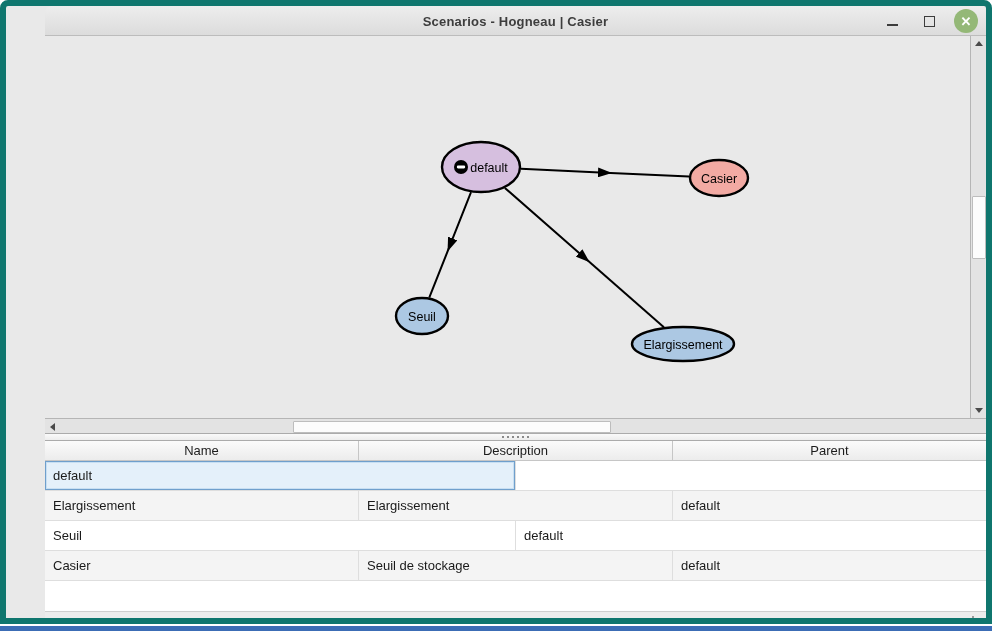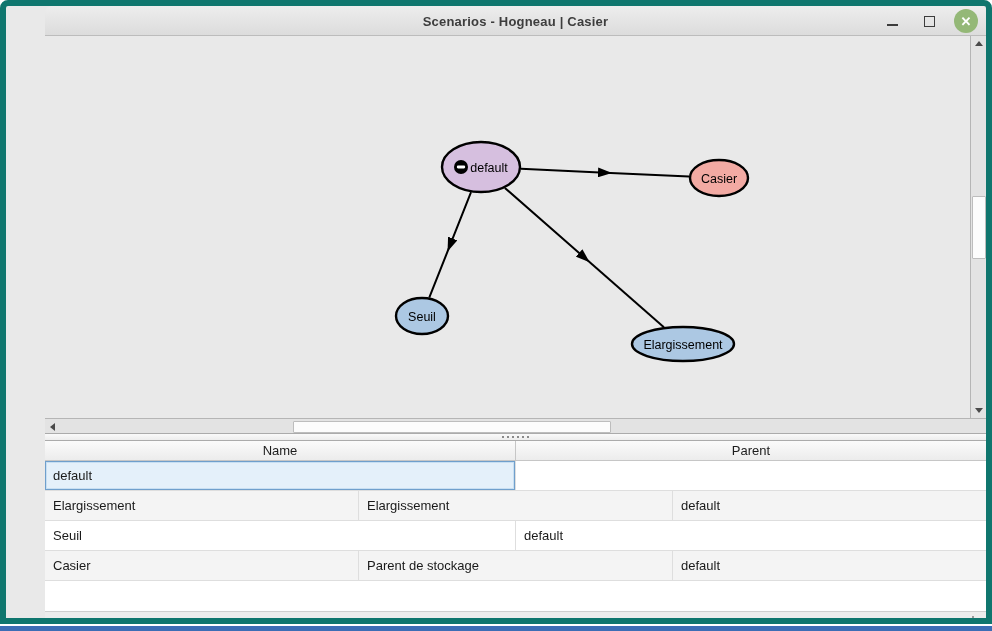--- a/index.html
+++ b/index.html
@@ -193,39 +193,40 @@
       <span class="dot"></span>
       <span class="dot"></span>
       <span class="dot"></span>
       <span class="dot"></span>
       <span class="dot"></span>
     </div>
 
     <div class="table-pane">
       <div class="thead">
         <div class="th">Name</div>
+        <div class="th">Description</div>
         <div class="th">Parent</div>
       </div>
       <div id="table-body">
           <div class="tr">
             <div class="td selected">default</div>
             <div class="td"></div>
           </div>
           <div class="tr alt">
             <div class="td">Elargissement</div>
             <div class="td">Elargissement</div>
             <div class="td">default</div>
           </div>
           <div class="tr">
             <div class="td">Seuil</div>
             <div class="td">default</div>
           </div>
           <div class="tr alt">
             <div class="td">Casier</div>
-            <div class="td">Parent de stockage</div>
+            <div class="td">Seuil de stockage</div>
             <div class="td">default</div>
           </div>
         </div>
     </div>
 
     <div class="statusbar">
       <div class="grip">
         <i style="right:0;  top:0;"></i>
         <i style="right:0;  top:4px;"></i>
         <i style="right:4px;top:4px;"></i>

